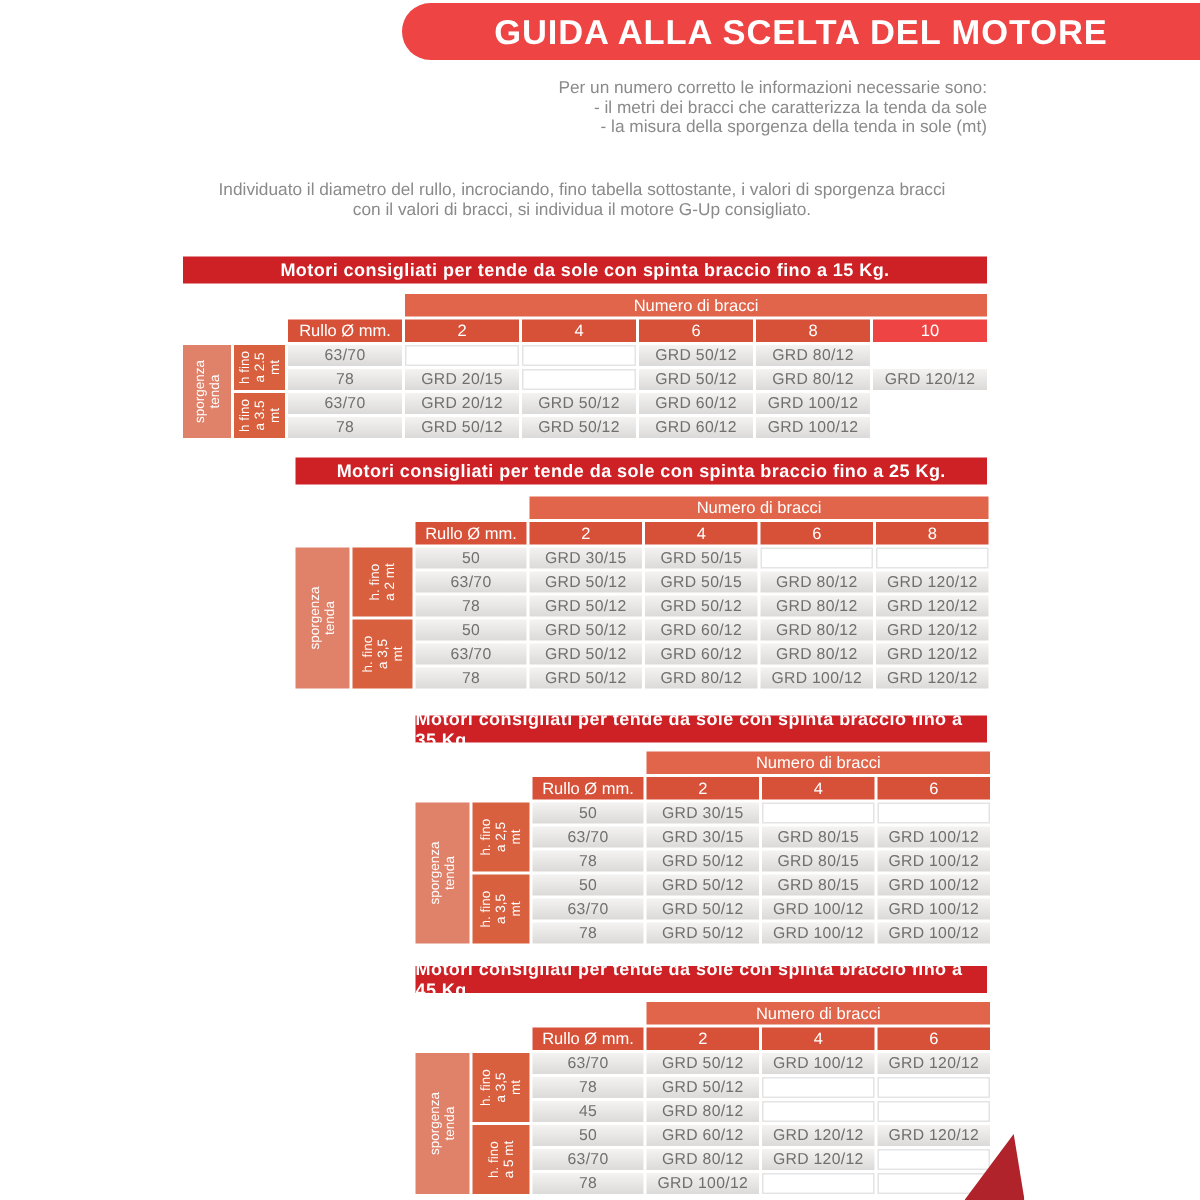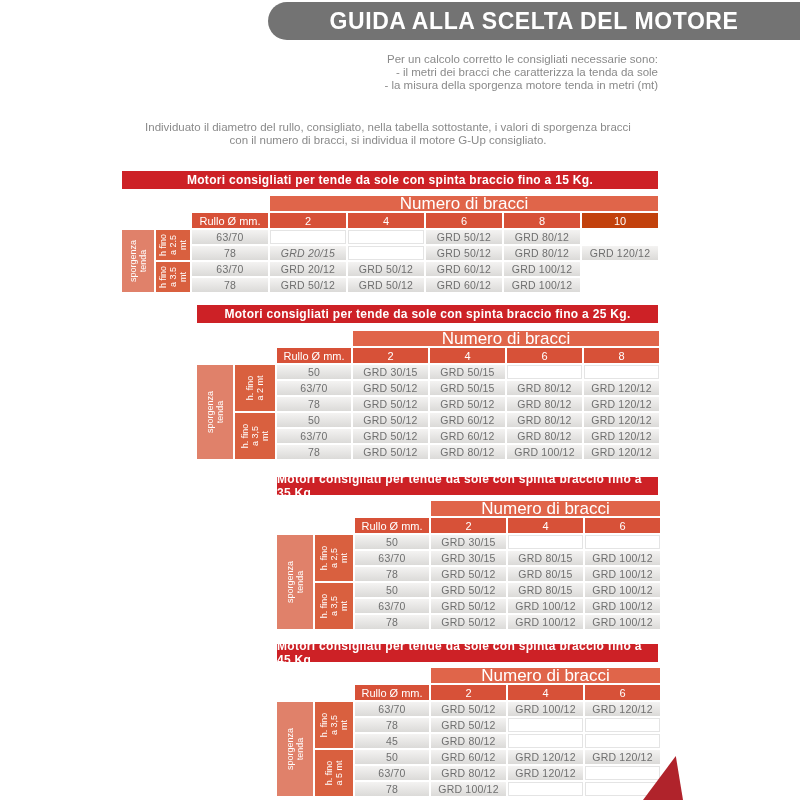--- a/index.html
+++ b/index.html
@@ -12,79 +12,79 @@
   .intro{position:absolute;right:142px;top:53px;width:420px;text-align:right;
     font-size:11.5px;line-height:12.9px;color:#8a8a8a;}
   .para{position:absolute;left:110px;top:121px;width:556px;text-align:center;
     font-size:11.5px;line-height:13px;color:#8a8a8a;}
 
   .tbanner{position:absolute;height:18px;color:#fff;font-size:12px;font-weight:600;letter-spacing:.3px;
     display:flex;align-items:center;justify-content:center;}
 
   .tgrid{position:absolute;display:grid;gap:2px;}
   .hcell{color:#fff;font-size:11px;display:flex;align-items:center;justify-content:center;}
-  .numero{font-size:17px;}
+  .numero{font-size:11px;}
   .gcell{background:linear-gradient(180deg,#f4f3f2 0%,#dbdad8 100%);color:#6f6f6f;font-size:10.5px;
     letter-spacing:.2px;display:flex;align-items:center;justify-content:center;}
   .ecell{background:#ffffff;border:1px solid #e4e4e4;}
   .ncell{background:transparent;}
   .sidecell{position:relative;}
   .rot{position:absolute;left:50%;top:50%;transform:translate(-50%,-50%) rotate(-90deg);
     color:#fff;font-size:9px;line-height:1.12;text-align:center;white-space:pre-line;}
 
   .corner-triangle{position:absolute;left:643px;top:756px;width:40px;height:44px;
     clip-path:polygon(0 100%,82% 0,100% 100%);}
 </style>
 </head>
 <body>
 
 <div class="page">
 
-  <div class="title-banner" style="background: #737373;">
+  <div class="title-banner" style="background: #ef4444;">
     <span>GUIDA ALLA SCELTA DEL MOTORE</span>
   </div>
 
   <div class="intro">
-    <div>Per un calcolo corretto le consigliati necessarie sono:</div>
+    <div>Per un numero corretto le informazioni necessarie sono:</div>
     <div>- il metri dei bracci che caratterizza la tenda da sole</div>
-    <div>- la misura della sporgenza motore tenda in metri (mt)</div>
+    <div>- la misura della sporgenza della tenda in sole (mt)</div>
   </div>
 
   <div class="para">
-    <div>Individuato il diametro del rullo, consigliato, nella tabella sottostante, i valori di sporgenza bracci</div>
-    <div>con il numero di bracci, si individua il motore G-Up consigliato.</div>
+    <div>Individuato il diametro del rullo, incrociando, fino tabella sottostante, i valori di sporgenza bracci</div>
+    <div>con il valori di bracci, si individua il motore G-Up consigliato.</div>
   </div>
 
   <div id="tables">
       <div class="tbanner" style="left: 122px; top: 171px; width: 536px; background: rgb(205, 33, 38);">Motori consigliati per tende da sole con spinta braccio fino a 15 Kg.</div>
       <div class="tgrid" style="left: 122px; top: 196px; grid-template-columns: 32px 34px 76px 76px 76px 76px 76px 76px; grid-template-rows: 15px 15px repeat(4, 14px);">
         <div class="hcell numero" style="grid-area: 1 / 4 / auto / -1; background: rgb(224, 101, 74);">Numero di bracci</div>
         <div class="hcell" style="grid-area: 2 / 3; background: rgb(215, 81, 56);">Rullo Ø mm.</div>
         <div class="hcell" style="grid-area: 2 / 4; background: rgb(215, 81, 56);">2</div>
         <div class="hcell" style="grid-area: 2 / 5; background: rgb(215, 81, 56);">4</div>
         <div class="hcell" style="grid-area: 2 / 6; background: rgb(215, 81, 56);">6</div>
         <div class="hcell" style="grid-area: 2 / 7; background: rgb(215, 81, 56);">8</div>
-        <div class="hcell" style="grid-area: 2 / 8; background: #c2410c;">10</div>
+        <div class="hcell" style="grid-area: 2 / 8; background: #ef4444;">10</div>
         <div class="sidecell" style="grid-area: 3 / 1 / span 4; background: rgb(224, 129, 106);">
           <div class="rot" style="width: 62px;">sporgenza
 tenda</div>
         </div>
         <div class="sidecell" style="grid-area: 3 / 2 / span 2; background: rgb(217, 96, 63);">
           <div class="rot" style="width: 30px;">h fino
 a 2.5
 mt</div>
         </div>
         <div class="gcell" style="grid-area: 3 / 3;">63/70</div>
         <div class="ecell" style="grid-area: 3 / 4;"></div>
         <div class="ecell" style="grid-area: 3 / 5;"></div>
         <div class="gcell" style="grid-area: 3 / 6;">GRD 50/12</div>
         <div class="gcell" style="grid-area: 3 / 7;">GRD 80/12</div>
         <div class="ncell" style="grid-area: 3 / 8;"></div>
         <div class="gcell" style="grid-area: 4 / 3;">78</div>
-        <div class="gcell" style="grid-area: 4 / 4; font-style: italic;">GRD 20/15</div>
+        <div class="gcell" style="grid-area: 4 / 4;">GRD 20/15</div>
         <div class="ecell" style="grid-area: 4 / 5;"></div>
         <div class="gcell" style="grid-area: 4 / 6;">GRD 50/12</div>
         <div class="gcell" style="grid-area: 4 / 7;">GRD 80/12</div>
         <div class="gcell" style="grid-area: 4 / 8;">GRD 120/12</div>
         <div class="sidecell" style="grid-area: 5 / 2 / span 2; background: rgb(217, 96, 63);">
           <div class="rot" style="width: 30px;">h fino
 a 3.5
 mt</div>
         </div>
         <div class="gcell" style="grid-area: 5 / 3;">63/70</div>

